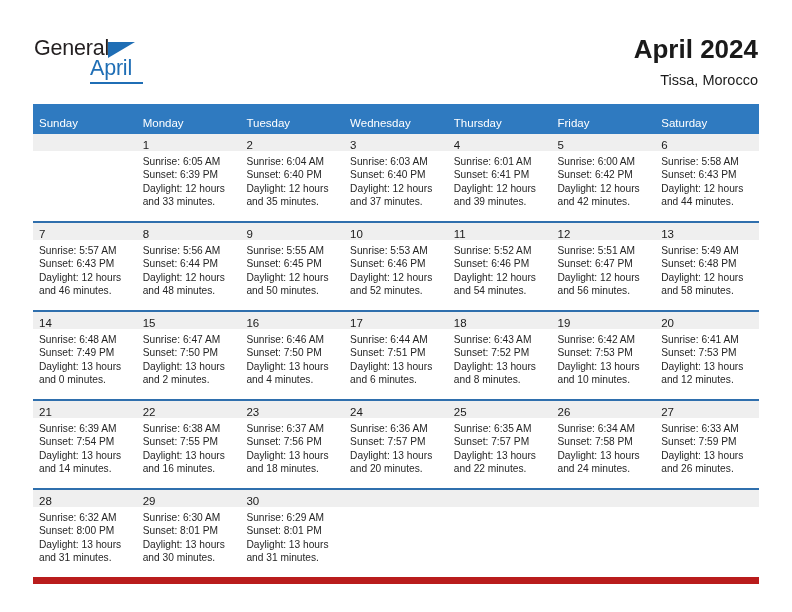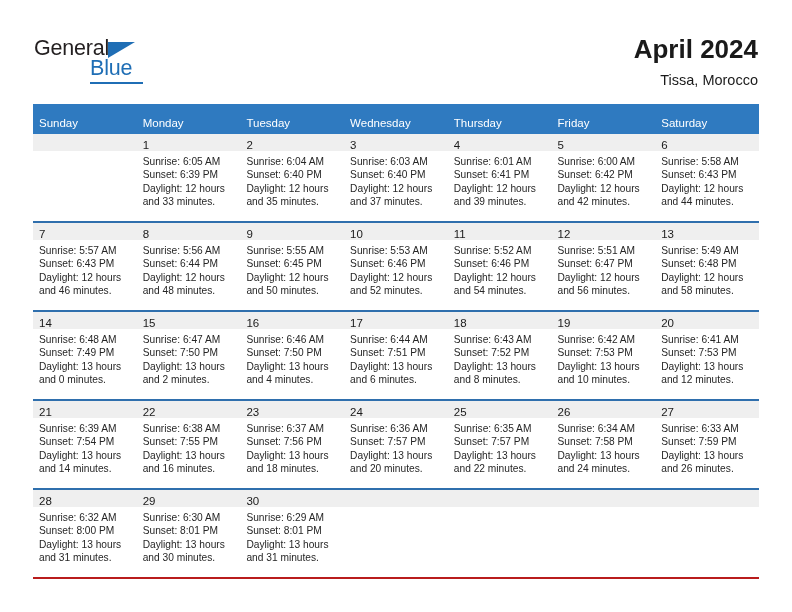--- a/index.html
+++ b/index.html
@@ -114,21 +114,21 @@
   }
   .cal-table td {
     vertical-align: top;
     padding: 0;
     border: none;
     border-bottom: 2px solid #2f6fad;
     height: 87px;
     width: 103.7px;
   }
   .cal-table tr.week-row:last-child td {
-    border-bottom: 2px solid #b91c1c;
+    border-bottom: 7px solid #b91c1c;
   }
   .daynum-band {
     background: #efefef;
     height: 17px;
     padding: 1px 0 0 6px;
     box-sizing: border-box;
   }
   .daynum {
     font-size: 11.5px;
     color: #1a1a1a;
@@ -147,21 +147,21 @@
 </head>
 <body>
 
 <div class="page">
 
   <div class="top-bar">
 
     <div class="logo">
       <span class="logo-general">General</span>
       <span class="logo-tri"></span>
-      <span class="logo-blue">Blue</span>
+      <span class="logo-blue">April</span>
       <span class="logo-underline"></span>
     </div>
 
     <div class="title-block">
       <div class="cal-title">April 2024</div>
       <div class="cal-subtitle">Tissa, Morocco</div>
     </div>
 
   </div>
 

